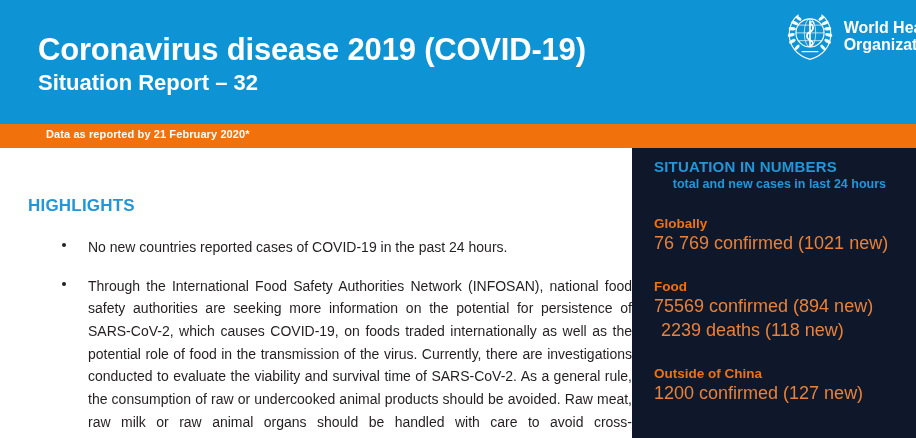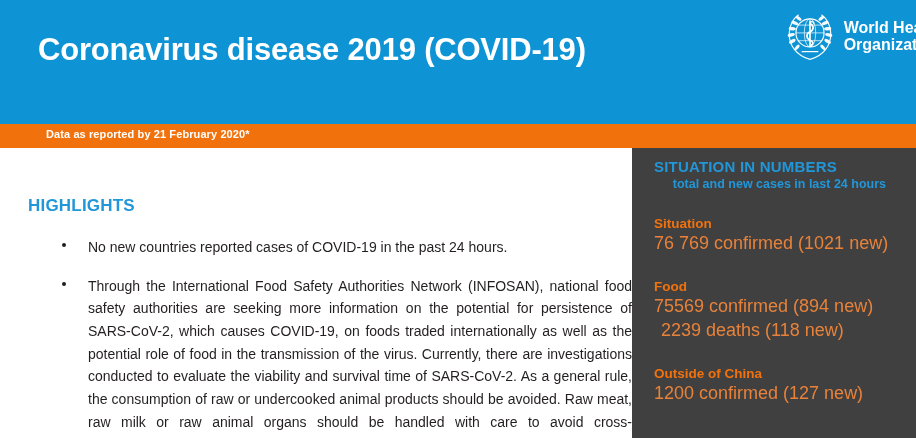--- a/index.html
+++ b/index.html
@@ -140,21 +140,21 @@
   }
   .bullet-item.justified { text-align: justify; }
 
   
   .sidebar {
     position: absolute;
     left: 632px;
     top: 148px;
     width: 284px;
     height: 290px;
-    background: #404040;
+    background: #0f172a;
     overflow: hidden;
   }
   .sidebar-inner {
     padding: 10px 12px 0 22px;
   }
   .sit-title {
     font-size: 15px;
     font-weight: bold;
     color: #2196d8;
     letter-spacing: 0.2px;
@@ -186,20 +186,21 @@
   .num-line.indent { padding-left: 7px; }
 </style>
 </head>
 <body>
 
 <div class="page">
 
   <div class="header">
     <div class="header-title-wrap">
       <div class="header-title">Coronavirus disease 2019 (COVID-19)</div>
+      <div class="header-subtitle">Situation Report – 32</div>
     </div>
 
     <div class="who-logo">
       <svg class="who-emblem" viewBox="0 0 100 100">
 
         <g fill="none" stroke="#ffffff" stroke-width="2.2">
           <path d="M50 95 C24 88 10 68 10 46 C10 30 18 16 28 9"></path>
           <path d="M50 95 C76 88 90 68 90 46 C90 30 82 16 72 9"></path>
         </g>
         <g fill="#ffffff" opacity="0.95">
@@ -255,21 +256,21 @@
       </div>
     </div>
   </div>
 
   <div class="sidebar">
     <div class="sidebar-inner">
       <div class="sit-title">SITUATION IN NUMBERS</div>
       <div class="sit-sub">total and new cases in last 24 hours</div>
 
       <div class="num-block">
-        <div class="num-label">Situation</div>
+        <div class="num-label">Globally</div>
         <div class="num-line">76 769 confirmed (1021 new)</div>
       </div>
 
       <div class="num-block">
         <div class="num-label">Food</div>
         <div class="num-line">75569 confirmed (894 new)</div>
         <div class="num-line indent">2239 deaths (118 new)</div>
       </div>
 
       <div class="num-block">

